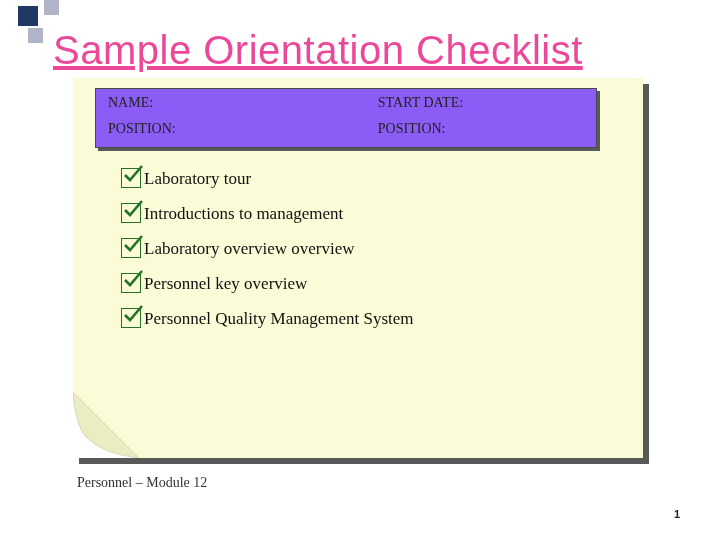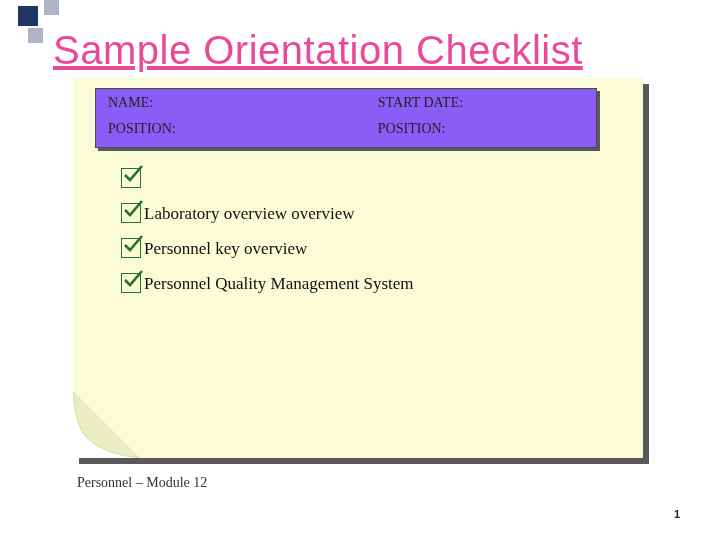--- a/index.html
+++ b/index.html
@@ -165,20 +165,30 @@
   </div>
 
   <div class="checklist">
     <div class="check-item">
       <span class="check-glyph">
         <span class="box"></span>
         <svg class="tick" viewBox="0 0 20 20">
             <path d="M2 11 L7 16 L19 2"></path>
           </svg>
       </span>
+      <span class="check-text">Laboratory tour</span>
+    </div>
+    <div class="check-item">
+      <span class="check-glyph">
+        <span class="box"></span>
+        <svg class="tick" viewBox="0 0 20 20">
+            <path d="M2 11 L7 16 L19 2"></path>
+          </svg>
+      </span>
+      <span class="check-text">Introductions to management</span>
     </div>
     <div class="check-item">
       <span class="check-glyph">
         <span class="box"></span>
         <svg class="tick" viewBox="0 0 20 20">
             <path d="M2 11 L7 16 L19 2"></path>
           </svg>
       </span>
       <span class="check-text">Laboratory overview overview</span>
     </div>

